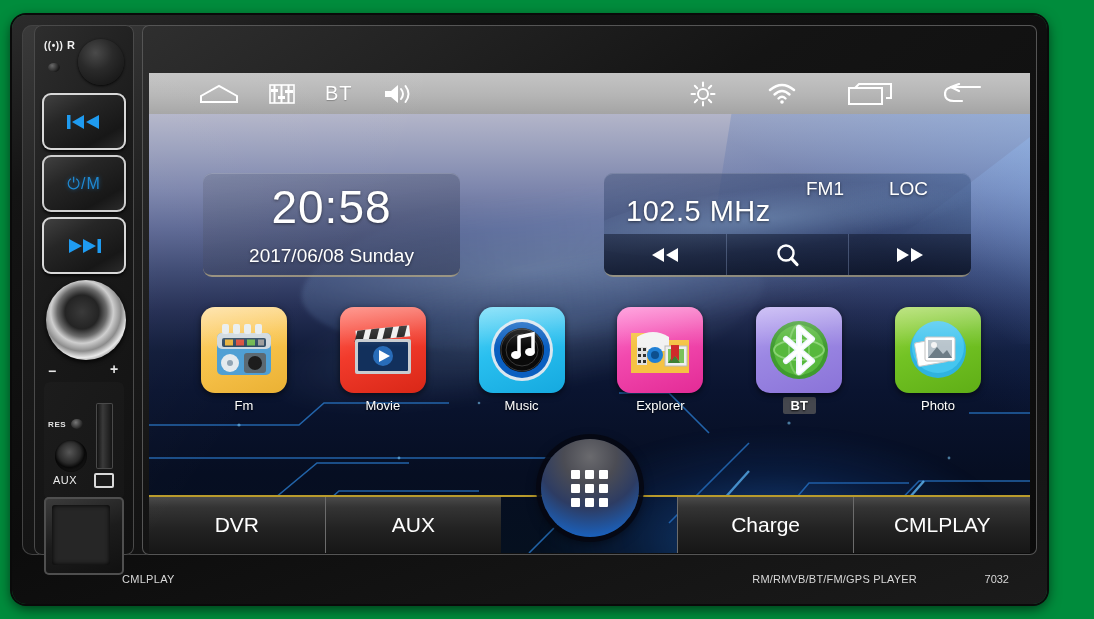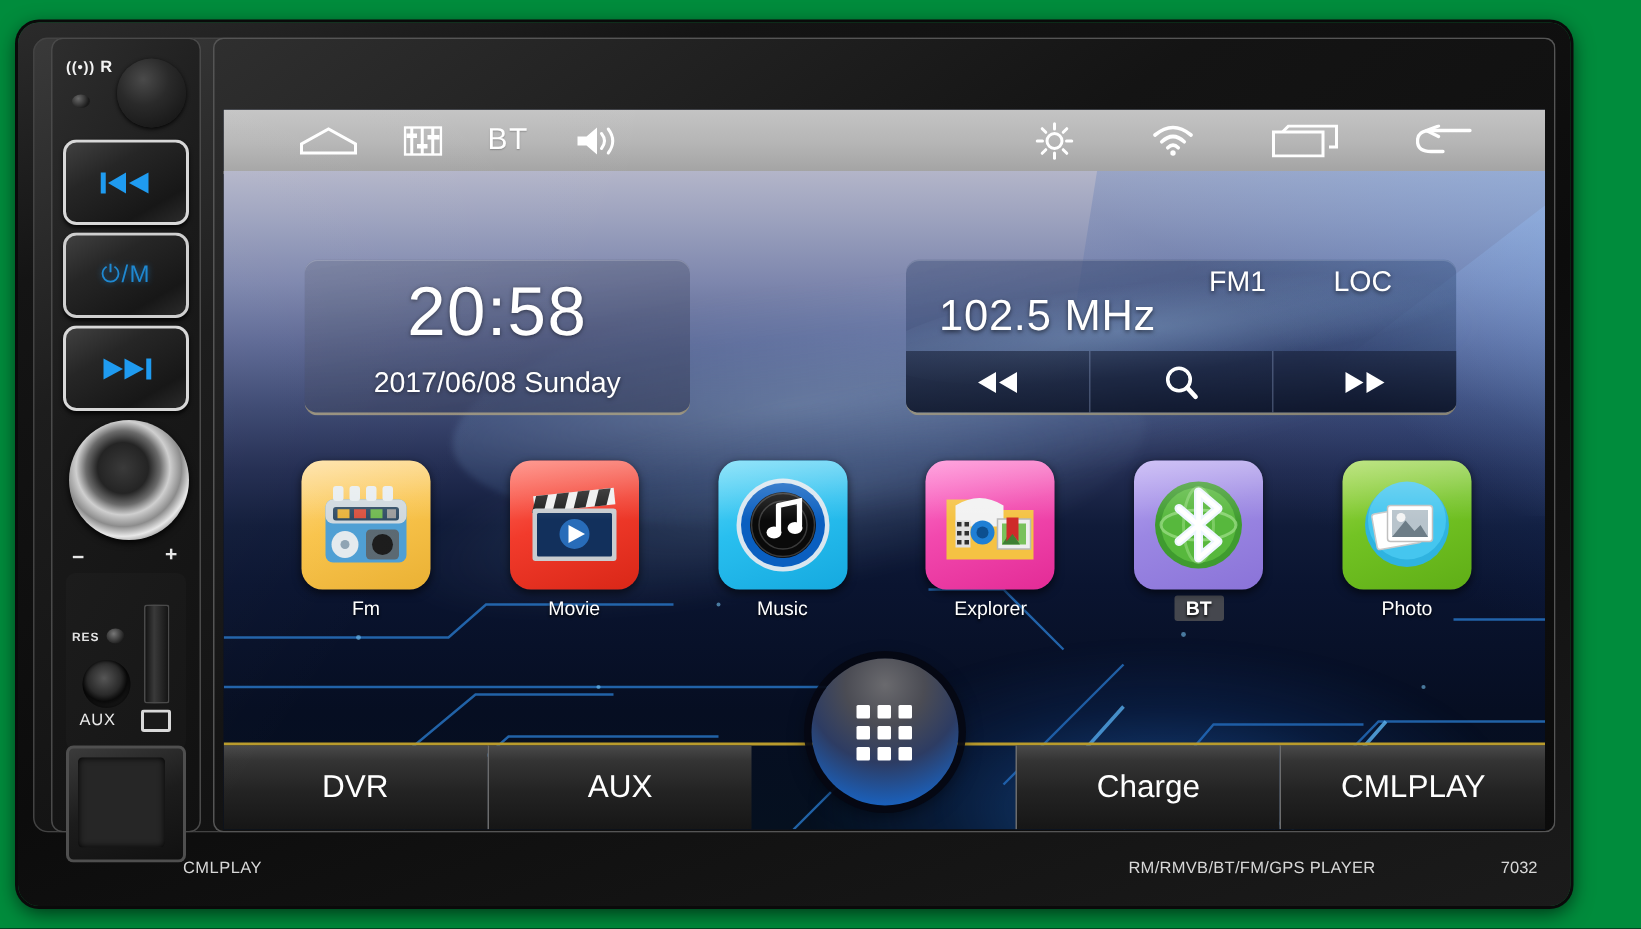--- a/index.html
+++ b/index.html
@@ -524,21 +524,21 @@
   }
   #bezel-format {
     position: absolute;
     right: 130px; top: 18px;
     font-size: 11px;
     letter-spacing: .2px;
     text-align: right;
   }
   #bezel-model {
     position: absolute;
-    right: 22px; top: 18px;
+    right: 38px; top: 18px;
     font-size: 11px;
   }
 
   .screen-glare {
     position: absolute;
     left: 0; top: 0;
     width: 881px; height: 480px;
     background: linear-gradient(125deg, rgba(255,255,255,.045) 0%, rgba(255,255,255,0) 28%);
     pointer-events: none;
     z-index: 20;

